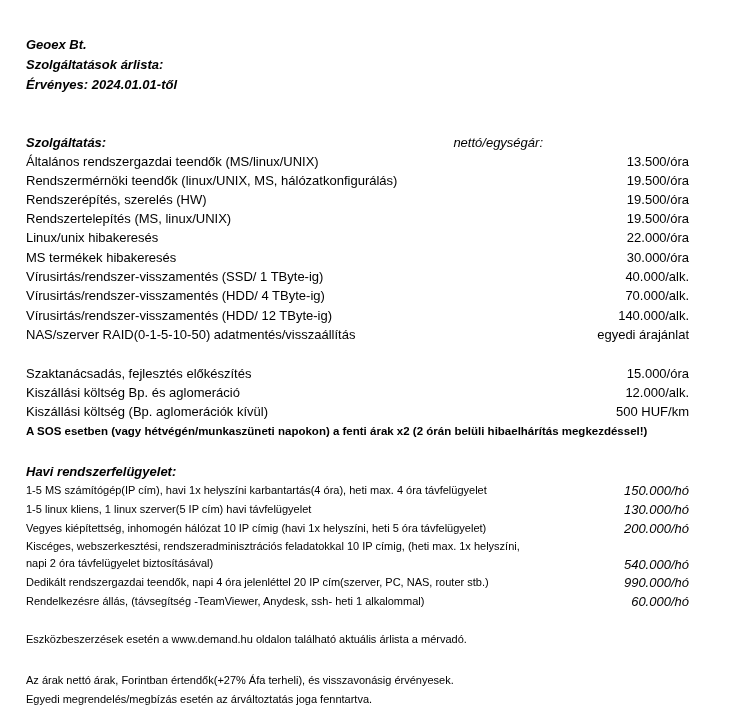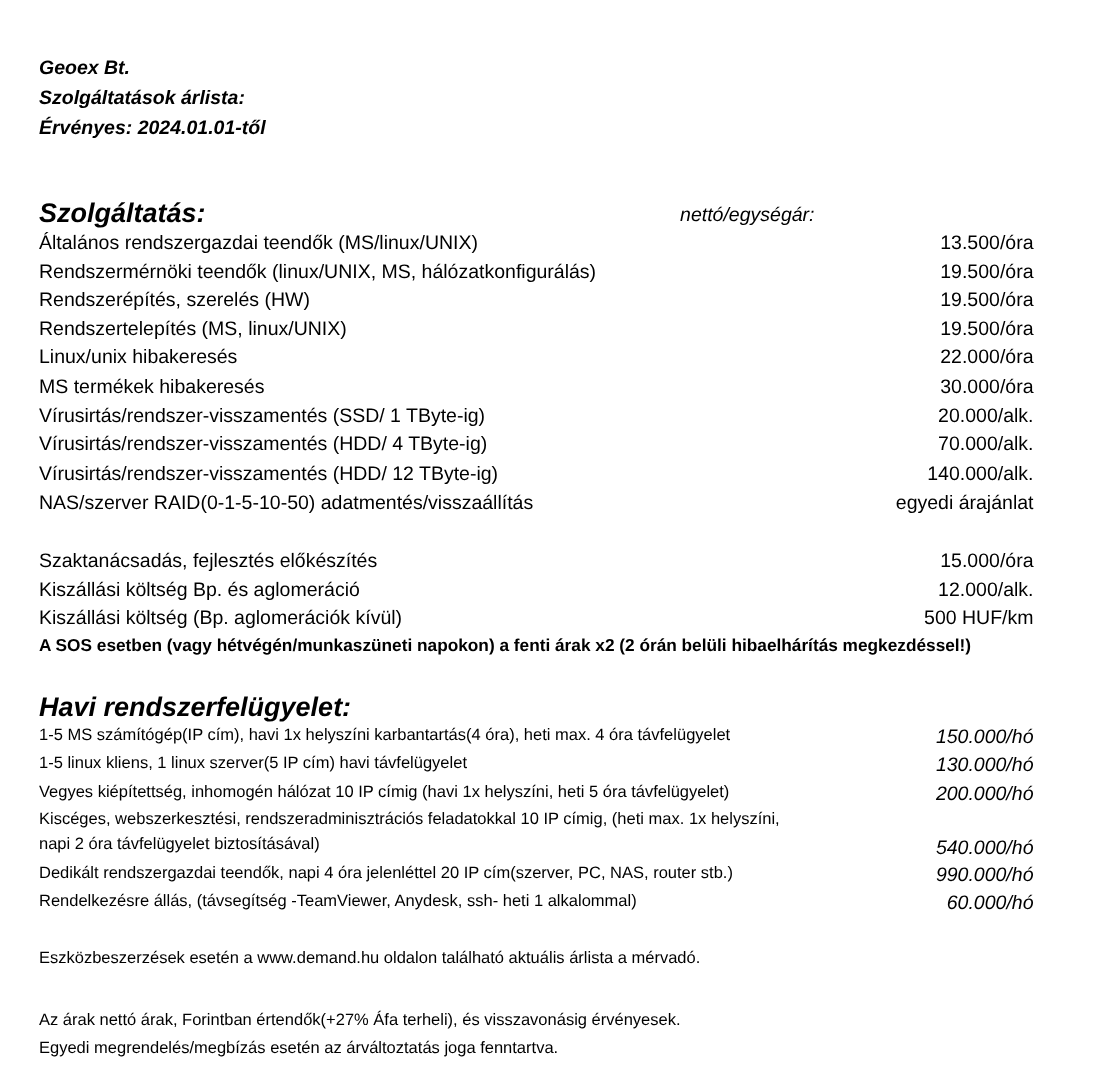--- a/index.html
+++ b/index.html
@@ -30,21 +30,21 @@
       font-style: italic;
       font-size: 13px;
       line-height: 20px;
       white-space: nowrap;
     }
     .sec-title {
       position: absolute;
       left: 26px;
       font-weight: bold;
       font-style: italic;
-      font-size: 18px;
+      font-size: 13px;
       line-height: 19px;
       white-space: nowrap;
     }
     .col-head {
       position: absolute;
       right: 41px;
       font-style: italic;
       font-size: 13px;
       line-height: 19px;
       white-space: nowrap;
@@ -138,21 +138,21 @@
   <div class="row" style="top:204px;">
     <span class="label">Linux/unix hibakeresés</span>
     <span class="price">22.000/óra</span>
   </div>
   <div class="row" style="top:224px;">
     <span class="label">MS termékek hibakeresés</span>
     <span class="price">30.000/óra</span>
   </div>
   <div class="row" style="top:243px;">
     <span class="label">Vírusirtás/rendszer-visszamentés (SSD/ 1 TByte-ig)</span>
-    <span class="price">20.000/alk.</span>
+    <span class="price">40.000/alk.</span>
   </div>
   <div class="row" style="top:262px;">
     <span class="label">Vírusirtás/rendszer-visszamentés (HDD/ 4 TByte-ig)</span>
     <span class="price">70.000/alk.</span>
   </div>
   <div class="row" style="top:282px;text-decoration:underline;">
     <span class="label">Vírusirtás/rendszer-visszamentés (HDD/ 12 TByte-ig)</span>
     <span class="price">140.000/alk.</span>
   </div>
   <div class="row" style="top:301px;">

